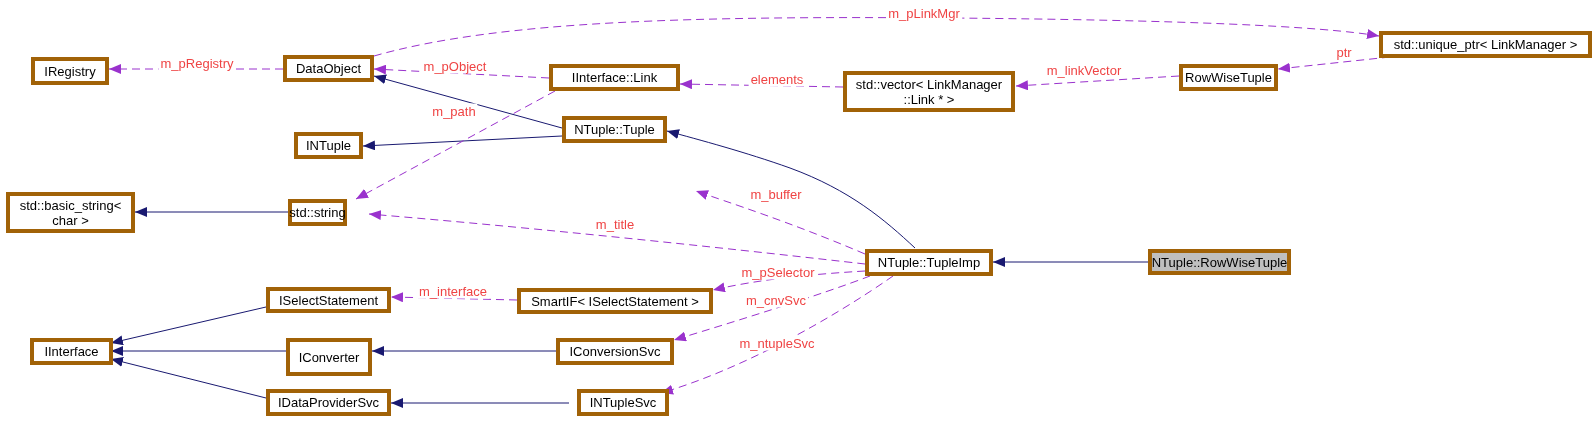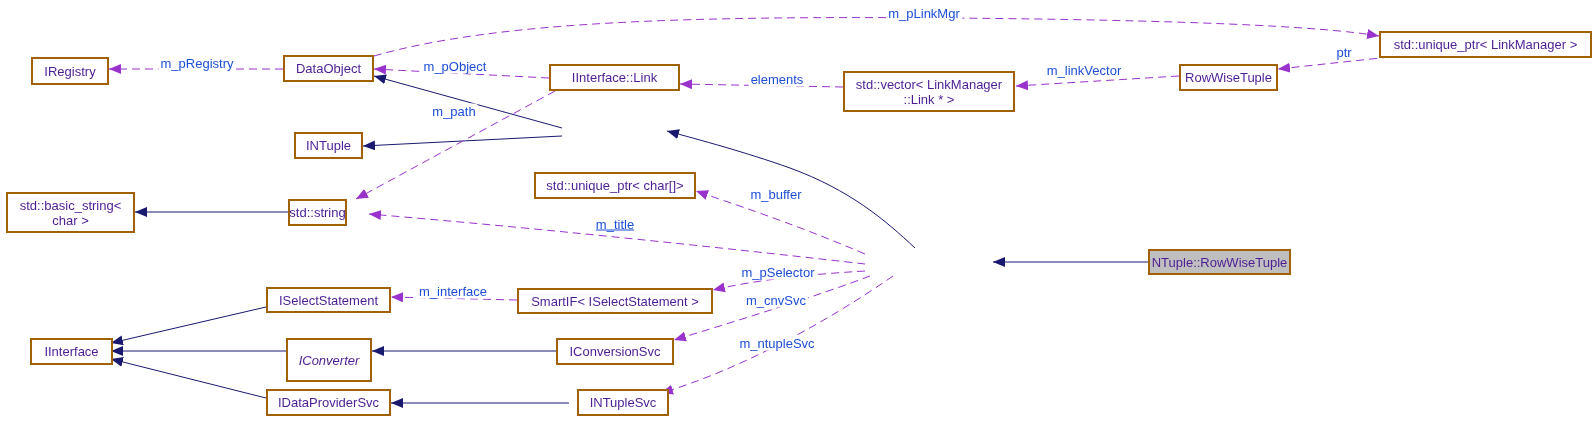--- a/index.html
+++ b/index.html
@@ -1,21 +1,21 @@
 <!DOCTYPE html>
 <html><head>
 <meta charset="utf-8">
 <style>
   html,body{margin:0;padding:0;background:#ffffff;}
   #canvas{position:relative;width:1595px;height:423px;background:#ffffff;overflow:hidden;
           font-family:"Liberation Sans",sans-serif;}
   #edges{position:absolute;left:0;top:0;width:1595px;height:423px;z-index:1;}
   .elabel{position:absolute;transform:translate(-50%,-50%);background:#ffffff;
-          font:13px "Liberation Sans",sans-serif;color:#1d4ed8;padding:0 2px;z-index:2;white-space:nowrap;}
-  .node{position:absolute;box-sizing:border-box;border:2px solid #a16207;background:#fff;color:#4c1d95;
+          font:13px "Liberation Sans",sans-serif;color:#ef4444;padding:0 2px;z-index:2;white-space:nowrap;}
+  .node{position:absolute;box-sizing:border-box;border:4px solid #a16207;background:#fff;color:#000000;
         font:13px "Liberation Sans",sans-serif;display:flex;align-items:center;justify-content:center;
         text-align:center;white-space:pre-line;line-height:15px;z-index:3;cursor:pointer;}
   .node.hl{background:#bfbfbf;cursor:default;}
 </style>
 </head>
 <body>
 
 <div id="canvas">
 
   <svg id="edges" width="1595" height="423" viewBox="0 0 1595 423" xmlns="http://www.w3.org/2000/svg">
@@ -55,40 +55,41 @@
   </svg>
 
   <div class="elabel" style="left:197px;top:63px;">m_pRegistry</div>
   <div class="elabel" style="left:455px;top:66px;">m_pObject</div>
   <div class="elabel" style="left:454px;top:111px;">m_path</div>
   <div class="elabel" style="left:924px;top:13px;">m_pLinkMgr</div>
   <div class="elabel" style="left:777px;top:79px;">elements</div>
   <div class="elabel" style="left:1084px;top:70px;">m_linkVector</div>
   <div class="elabel" style="left:1344px;top:52px;">ptr</div>
   <div class="elabel" style="left:776px;top:194px;">m_buffer</div>
-  <div class="elabel" style="left:615px;top:224px;text-decoration:underline;">m_title</div>
+  <div class="elabel" style="left:615px;top:224px;">m_title</div>
   <div class="elabel" style="left:778px;top:272px;">m_pSelector</div>
   <div class="elabel" style="left:453px;top:291px;">m_interface</div>
   <div class="elabel" style="left:776px;top:300px;">m_cnvSvc</div>
   <div class="elabel" style="left:777px;top:343px;">m_ntupleSvc</div>
 
   <div class="node" style="left:31px;top:57px;width:78px;height:28px;">IRegistry</div>
   <div class="node" style="left:283px;top:55px;width:91px;height:27px;">DataObject</div>
   <div class="node" style="left:549px;top:64px;width:131px;height:27px;">IInterface::Link</div>
+  <div class="node" style="left:562px;top:116px;width:105px;height:27px;">NTuple::Tuple</div>
   <div class="node" style="left:294px;top:132px;width:69px;height:27px;">INTuple</div>
   <div class="node" style="left:843px;top:71px;width:172px;height:41px;">std::vector&lt; LinkManager
 ::Link * &gt;</div>
   <div class="node" style="left:1179px;top:64px;width:99px;height:27px;">RowWiseTuple</div>
   <div class="node" style="left:1379px;top:31px;width:213px;height:27px;">std::unique_ptr&lt; LinkManager &gt;</div>
-  <div class="node" style="left:534px;top:172px;width:162px;height:27px;">std::unique_ptr&lt; char[]&gt;</div>
   <div class="node" style="left:6px;top:192px;width:129px;height:41px;">std::basic_string&lt;
 char &gt;</div>
   <div class="node" style="left:288px;top:199px;width:59px;height:27px;">std::string</div>
+  <div class="node" style="left:865px;top:249px;width:128px;height:27px;">NTuple::TupleImp</div>
   <div class="node" style="left:266px;top:287px;width:125px;height:26px;">ISelectStatement</div>
   <div class="node hl" style="left:1148px;top:249px;width:143px;height:26px;">NTuple::RowWiseTuple</div>
   <div class="node" style="left:517px;top:288px;width:196px;height:26px;">SmartIF&lt; ISelectStatement &gt;</div>
   <div class="node" style="left:30px;top:338px;width:83px;height:27px;">IInterface</div>
-  <div class="node" style="left:286px;top:338px;width:86px;height:44px;font-style:italic;">IConverter</div>
+  <div class="node" style="left:286px;top:338px;width:86px;height:38px;">IConverter</div>
   <div class="node" style="left:266px;top:389px;width:125px;height:27px;">IDataProviderSvc</div>
   <div class="node" style="left:556px;top:338px;width:118px;height:27px;">IConversionSvc</div>
   <div class="node" style="left:569px;top:389px;width:92px;height:27px;margin-left:8px;">INTupleSvc</div>
 
 </div>
 
 </body></html>

